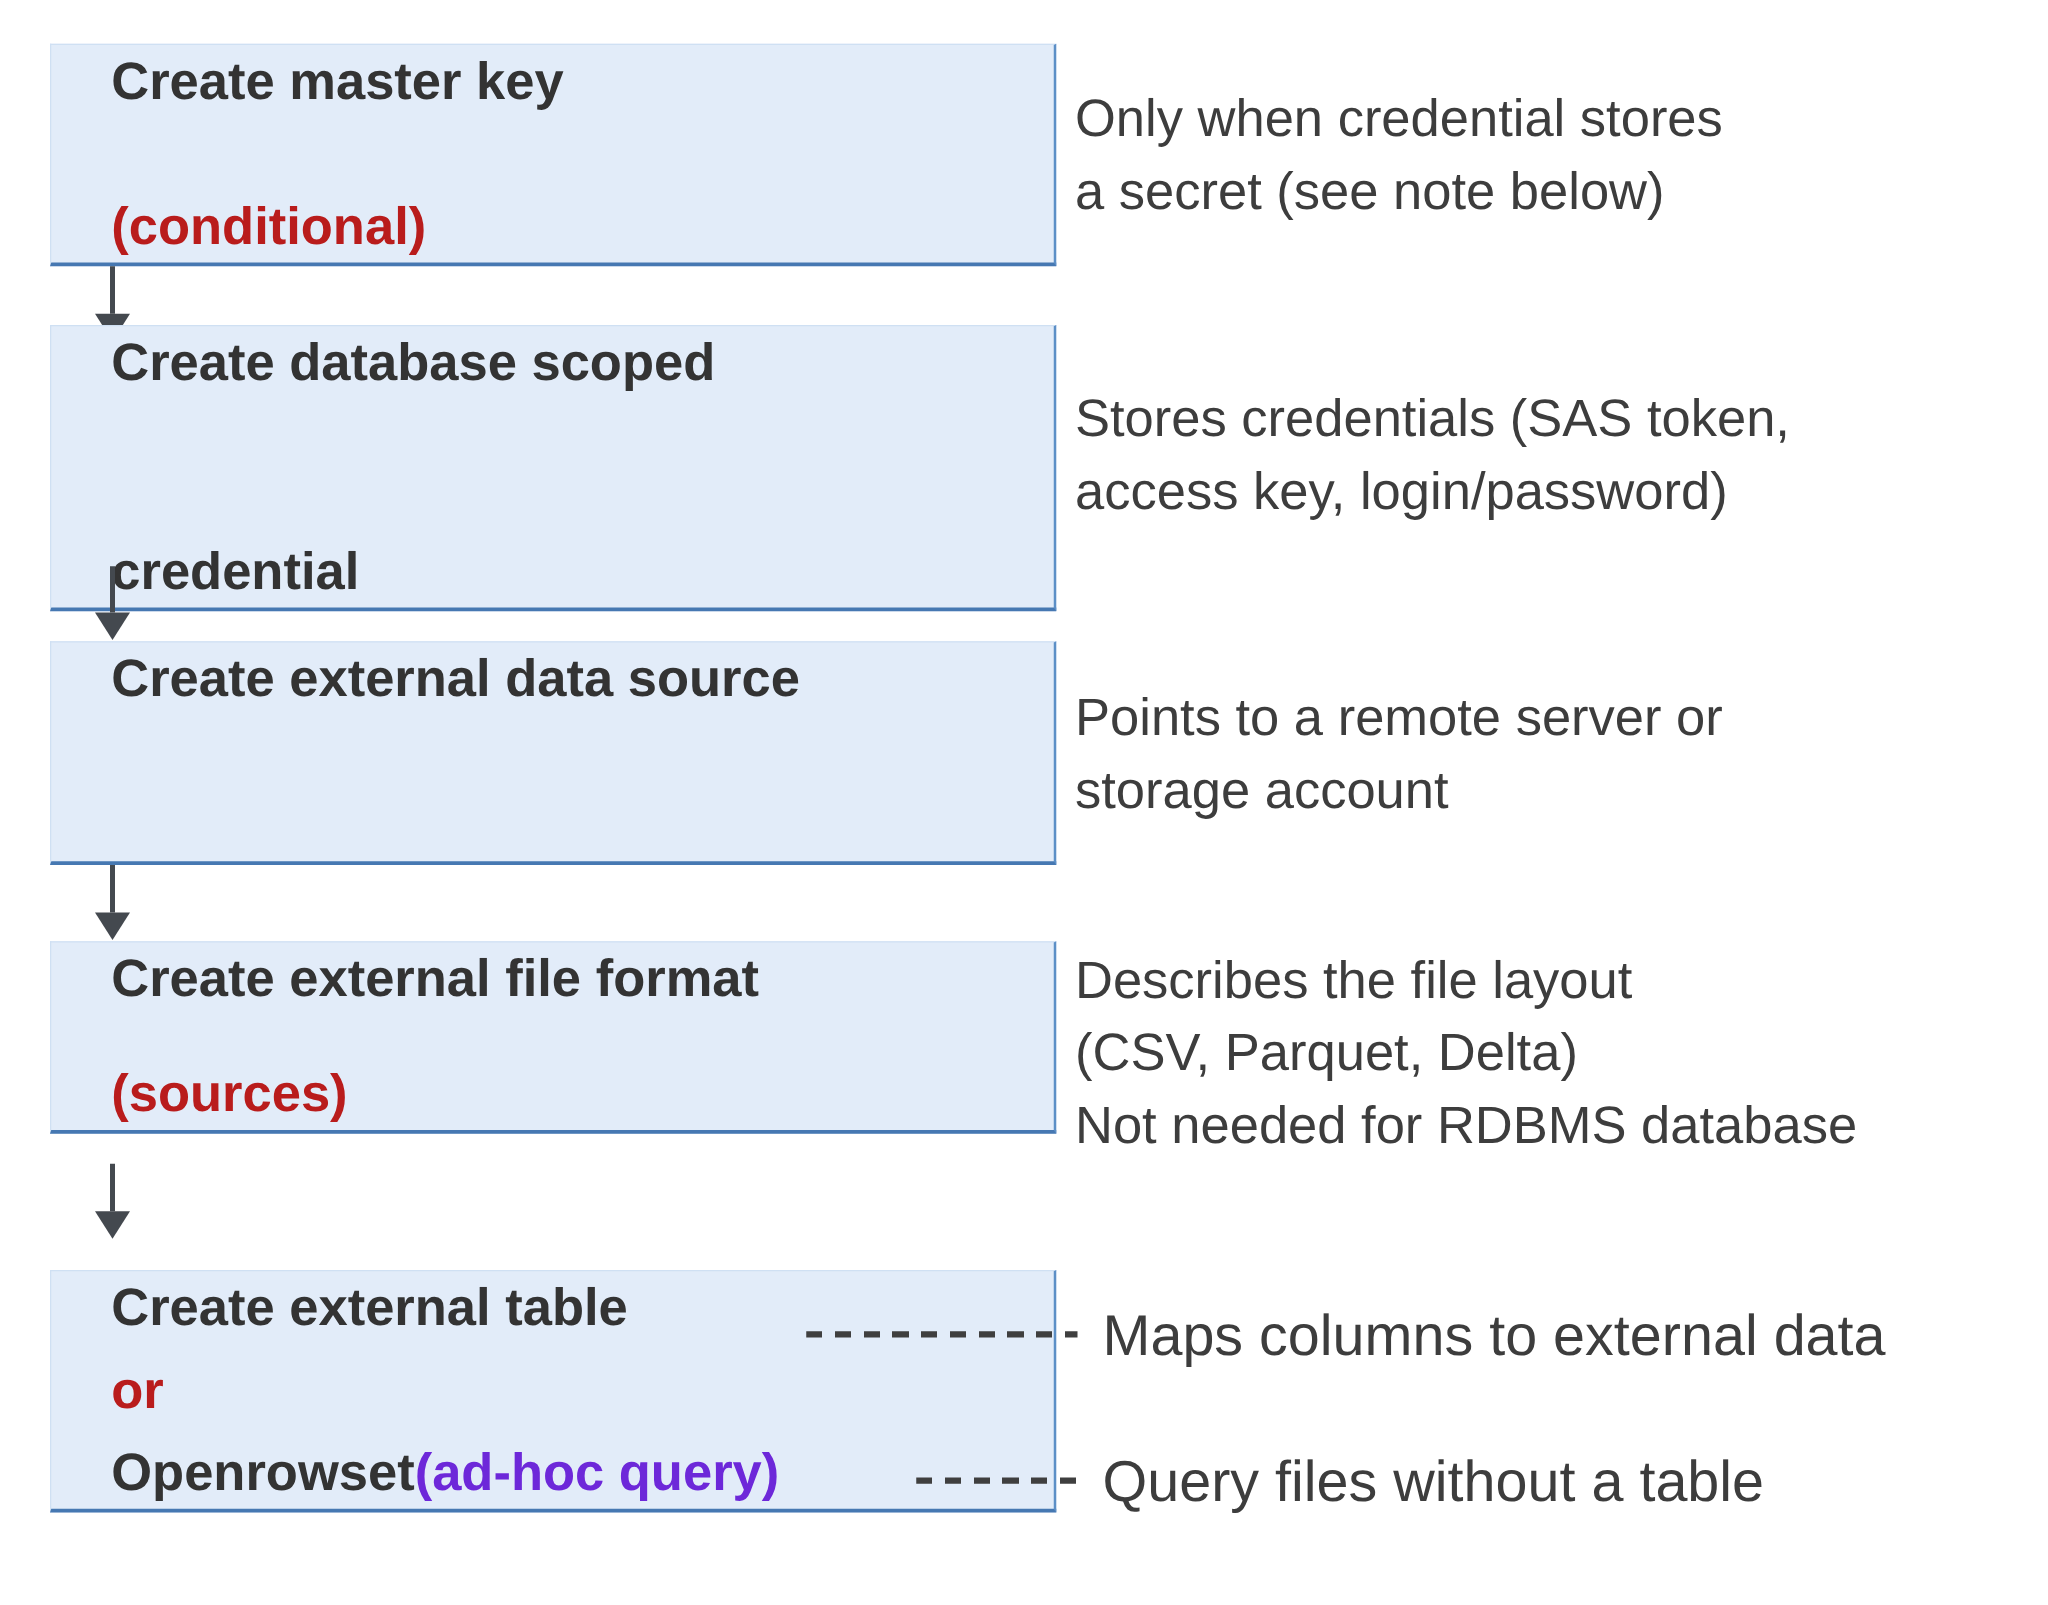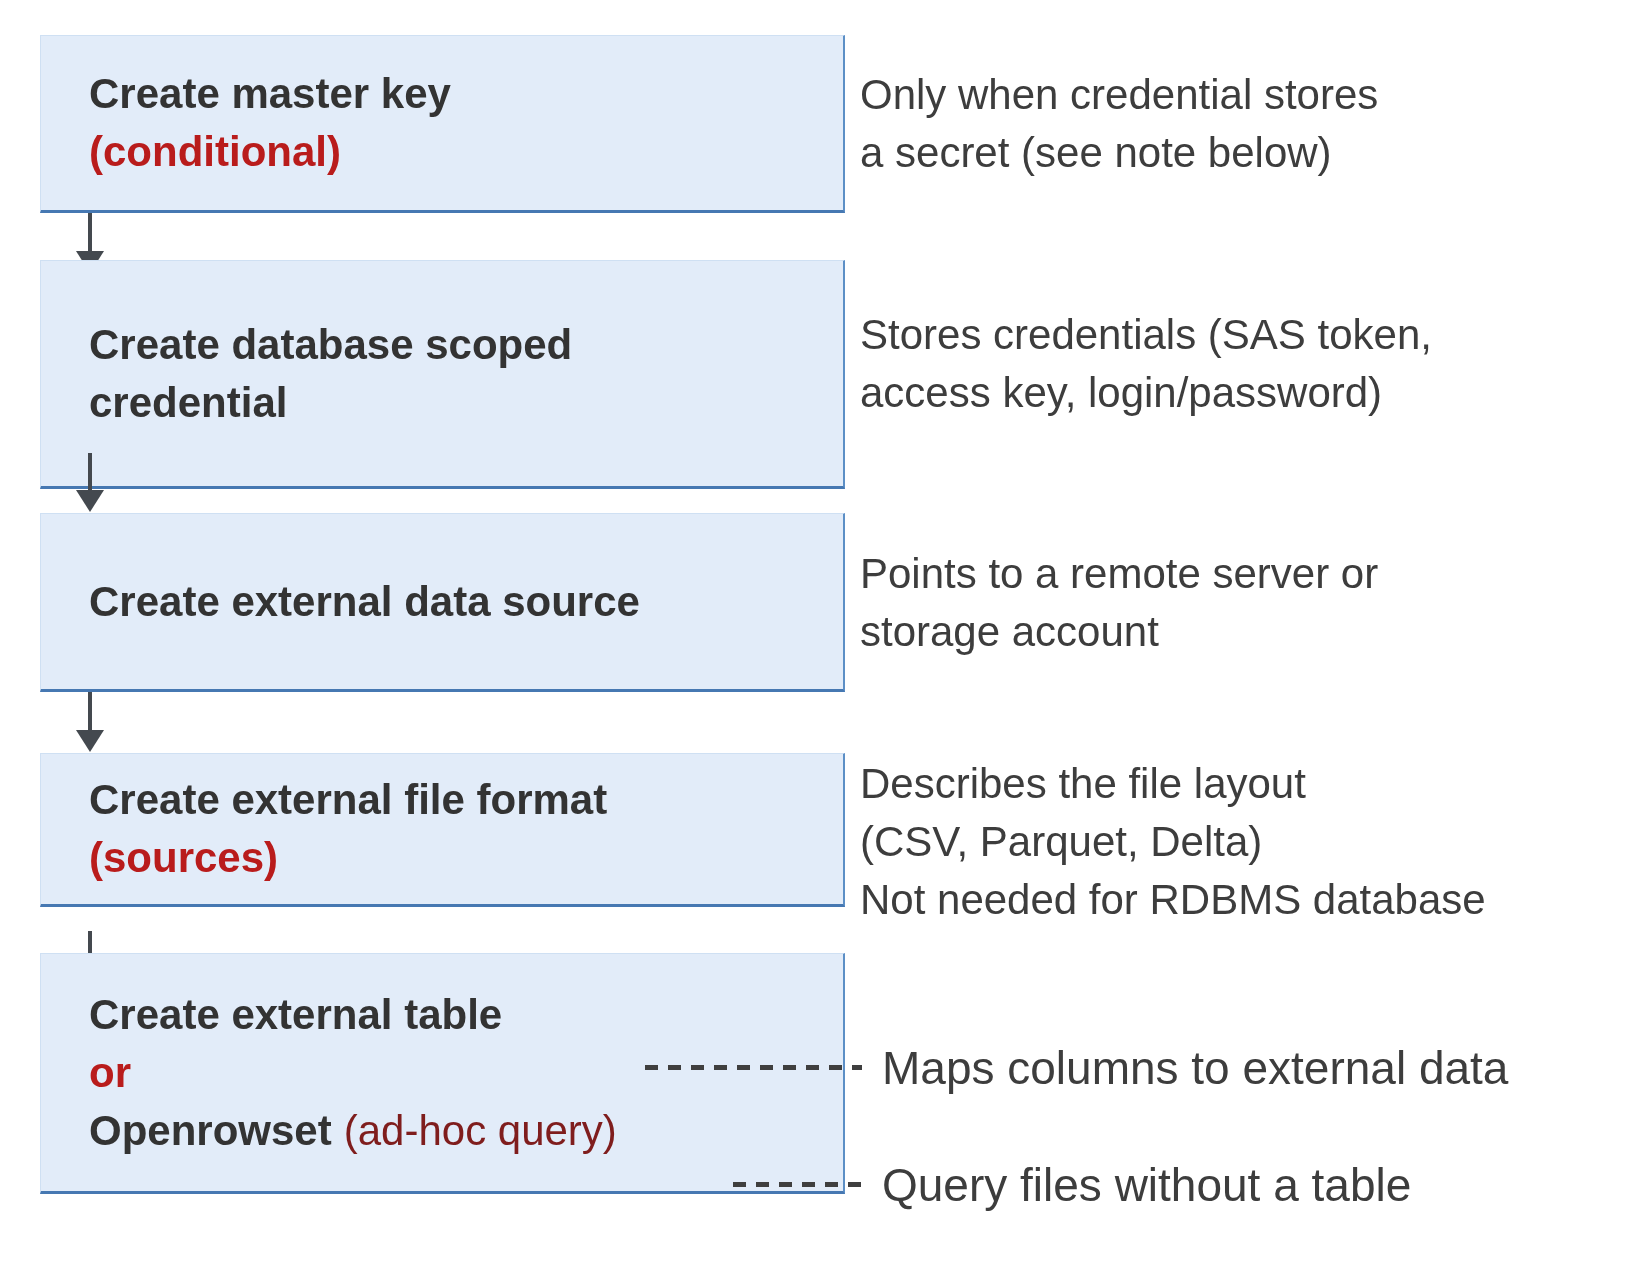--- a/index.html
+++ b/index.html
@@ -16,30 +16,30 @@
     left: 40px;
     width: 805px;
     box-sizing: border-box;
     background: #e2ecf9;
     border-top: 1px solid #cfe0f3;
     border-left: 1px solid #cfe0f3;
     border-right: 2px solid #5c8fc6;
     border-bottom: 3px solid #4678b2;
     display: flex;
     flex-direction: column;
-    justify-content: center;
+    justify-content: space-between;
     padding-left: 48px;
     font-size: 42px;
     line-height: 58px;
     color: #333333;
   }
   .title { font-weight: bold; white-space: nowrap; }
   .subtitle { font-weight: bold; color: #b91c1c; white-space: nowrap; }
   .mixed-line { white-space: nowrap; }
-  .mixed-line .rest { font-weight: normal; color: #7f1d1d; margin-left: 12px; }
+  .mixed-line .rest { font-weight: bold; color: #6d28d9; }
   .note {
     position: absolute;
     left: 860px;
     display: flex;
     flex-direction: column;
     justify-content: center;
     font-size: 42px;
     line-height: 58px;
     color: #3d3d3d;
     white-space: nowrap;
@@ -129,21 +129,21 @@
     <div>Describes the file layout</div>
     <div>(CSV, Parquet, Delta)</div>
     <div>Not needed for RDBMS database</div>
   </div>
 
   <div class="arrow" style="top:931px;height:60px">
     <div class="stem"></div>
     <div class="head"></div>
   </div>
 
-  <div class="box" style="top:953px;height:241px">
+  <div class="box" style="top:1016px;height:194px">
     <div class="title">Create external table</div>
     <div class="subtitle">or</div>
     <div class="mixed-line">
       <span class="title">Openrowset</span><span class="rest">(ad-hoc query)</span>
     </div>
   </div>
 
   <div class="dash" style="left:645px;top:1065px;width:217px"></div>
   <div class="dash" style="left:733px;top:1182px;width:129px"></div>
 

